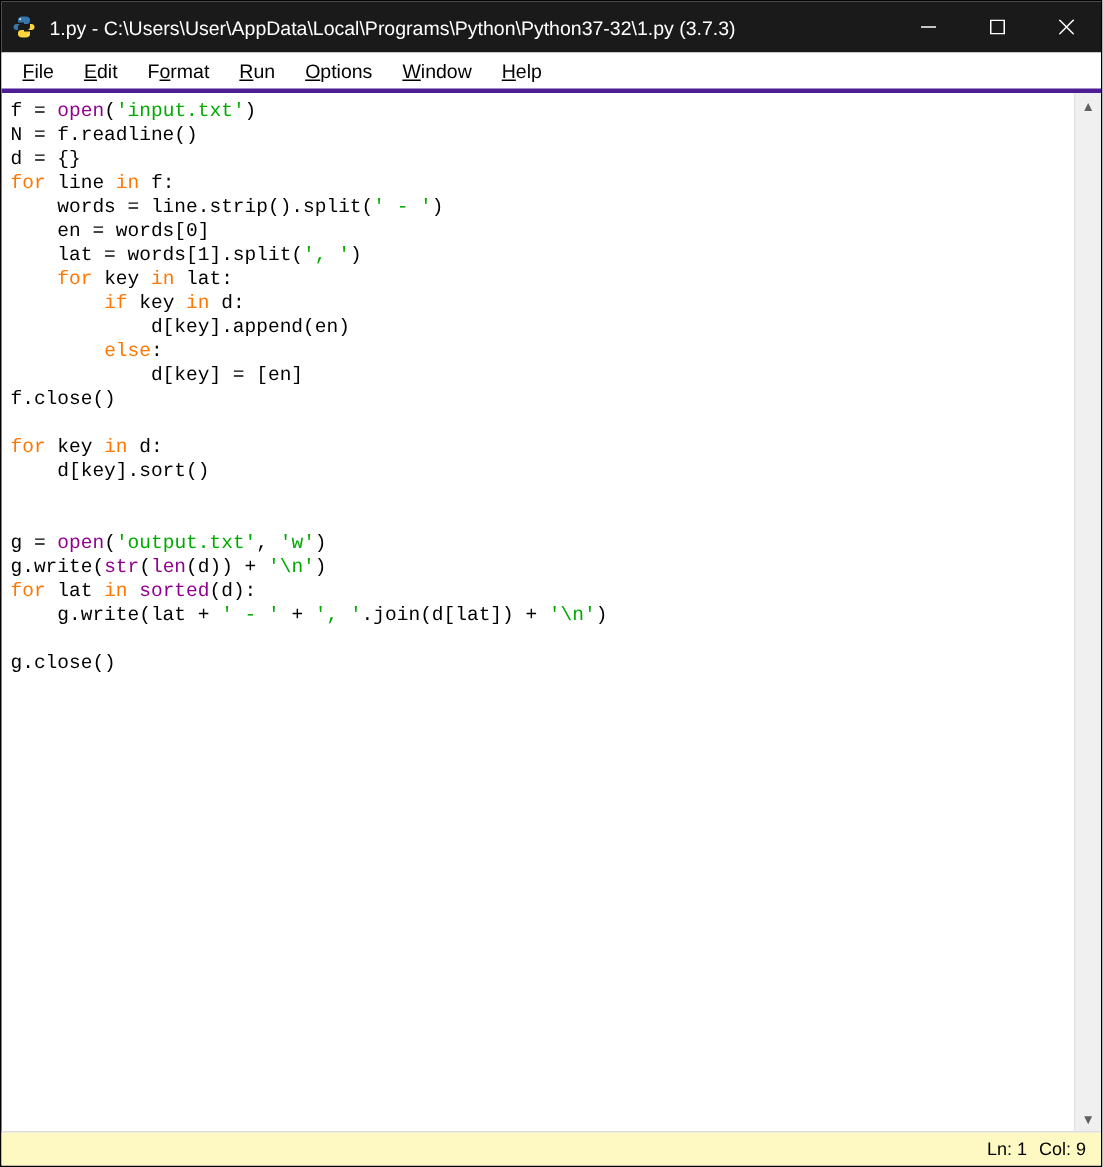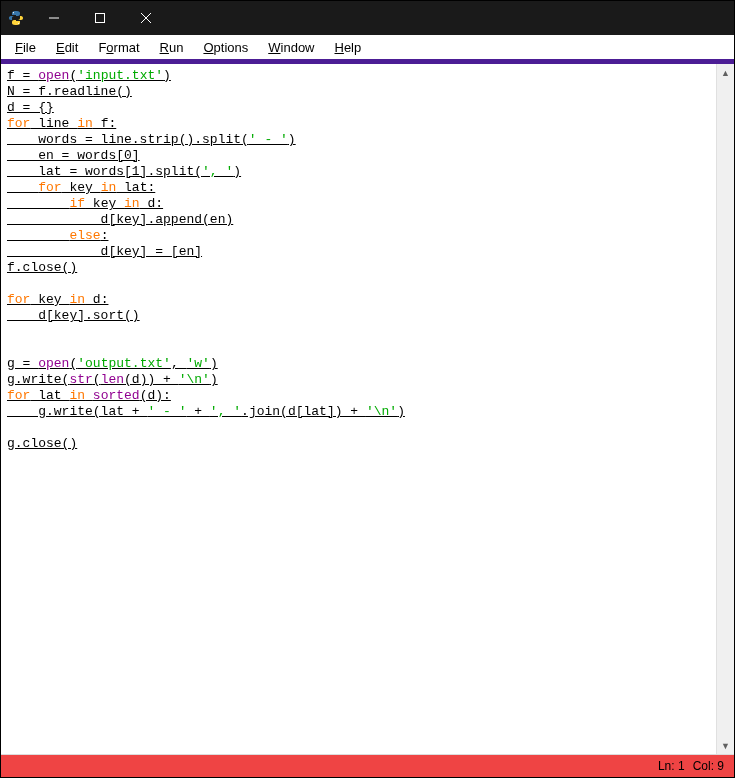--- a/index.html
+++ b/index.html
@@ -61,21 +61,21 @@
     width: 46px;
     display: flex;
     justify-content: center;
     align-items: center;
     color: #fff;
   }
   .winbtn svg { stroke: #fff; }
 
   .menubar {
     background: #ffffff;
-    border-bottom: 5px solid #4c1d95;
+    border-bottom: 3px solid #4c1d95;
     height: 24px;
     display: flex;
     align-items: center;
     font-size: 13px;
     padding: 0 6px;
     gap: 4px;
   }
   .menu-item {
     padding: 2px 8px;
     cursor: default;
@@ -93,21 +93,20 @@
   }
   .editor {
     flex: 1;
     padding: 4px 6px 4px 6px;
     font-family: "Courier New", monospace;
     font-size: 13px;
     line-height: 16px;
     white-space: pre;
     color: #000;
     overflow: hidden;
-    text-decoration: underline;
   }
   .scrollbar {
     width: 17px;
     background: #f0f0f0;
     border-left: 1px solid #e0e0e0;
     position: relative;
   }
   .scroll-arrow {
     position: absolute;
     left: 0; right: 0;
@@ -117,21 +116,21 @@
     align-items: center;
     color: #606060;
     font-size: 9px;
     background: #f0f0f0;
   }
   .scroll-arrow.up { top: 0; }
   .scroll-arrow.down { bottom: 0; }
 
   .statusbar {
     height: 22px;
-    background: #ef4444;
+    background: #fef9c3;
     display: flex;
     justify-content: flex-end;
     align-items: center;
     font-size: 12px;
     padding: 0 10px;
     color: #000;
   }
 
   
   .kw { color: #ff7700; }     
@@ -147,20 +146,21 @@
 
   <div class="titlebar">
     <div class="icon-slot">
       <svg class="py-icon" viewBox="0 0 16 16">
         <path d="M7 1c-2 0-3 1-3 2v2h4v1H3c-1.5 0-2 1-2 2s.5 2 2 2h1V8c0-1 .7-2 2-2h4c1 0 2-.7 2-2V3c0-1-1-2-3-2H7z" fill="#3776ab"></path>
         <path d="M9 15c2 0 3-1 3-2v-2H8v-1h5c1.5 0 2-1 2-2s-.5-2-2-2h-1v2c0 1-.7 2-2 2H6c-1 0-2 .7-2 2v1c0 1 1 2 3 2h2z" fill="#ffd43b"></path>
         <circle cx="5.5" cy="2.7" r="0.6" fill="#fff"></circle>
         <circle cx="10.5" cy="13.3" r="0.6" fill="#fff"></circle>
       </svg>
     </div>
+    <div class="title-text">1.py - C:\Users\User\AppData\Local\Programs\Python\Python37-32\1.py (3.7.3)</div>
     <div class="winbtns">
       <div class="winbtn">
         <svg width="10" height="10">
               <line x1="0" y1="5" x2="10" y2="5" stroke-width="1"></line>
             </svg>
       </div>
       <div class="winbtn">
         <svg width="10" height="10">
               <rect x="0.5" y="0.5" width="9" height="9" fill="none" stroke-width="1"></rect>
             </svg>

